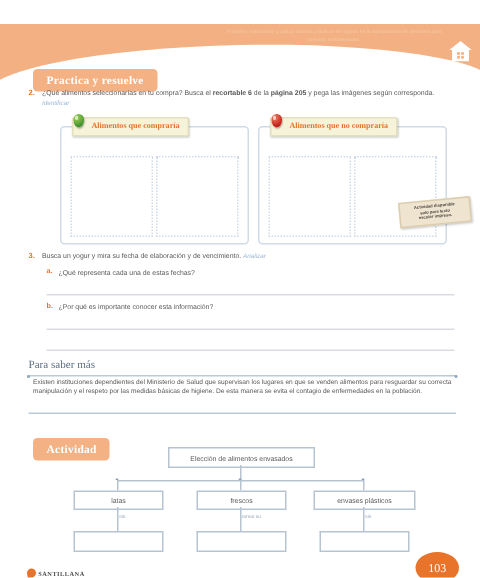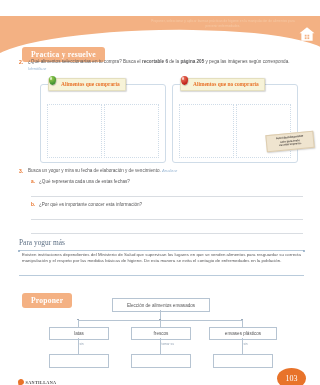--- a/index.html
+++ b/index.html
@@ -335,26 +335,26 @@
   </div>
   <div class="ruleline" style="left:31px; top:180px; width:272px;"></div>
 
   <div class="sub" style="top:186px;">
     <span class="letter">b.</span>
     <div class="body">¿Por qué es importante conocer esta información?</div>
   </div>
   <div class="ruleline" style="left:31px; top:203px; width:272px;"></div>
   <div class="ruleline" style="left:31px; top:217px; width:272px;"></div>
 
-  <div class="saber-title" style="left:19px; top:222px;">Para yogur más</div>
+  <div class="saber-title" style="left:19px; top:222px;">Para saber más</div>
   <div class="saber-box" style="left:19px; top:234px; width:285px; height:24px;"></div>
   <div class="saber-text" style="left:22px; top:236px; width:279px;">Existen instituciones dependientes del Ministerio de Salud que supervisan los lugares en que se venden alimentos para resguardar su correcta manipulación y el respeto por las medidas básicas de higiene. De esta manera se evita el contagio de enfermedades en la población.</div>
 
   <div id="sintetiza-pill-wrap">
-    <span class="pill">Proponer</span>
+    <span class="pill">Actividad</span>
   </div>
 
   <div class="dbox" style="left:112px; top:282px; width:96px; height:12px;">Elección de alimentos envasados</div>
 
   <div class="dline" style="left:159.6px; top:294px; width:0.8px; height:10px;"></div>
   <div class="dline" style="left:78px; top:303.6px; width:164px; height:0.8px;"></div>
   <div class="dnode" style="left:77.1px; top:302.6px;"></div>
   <div class="dnode" style="left:159.1px; top:302.6px;"></div>
   <div class="dnode" style="left:241.1px; top:302.6px;"></div>
 

